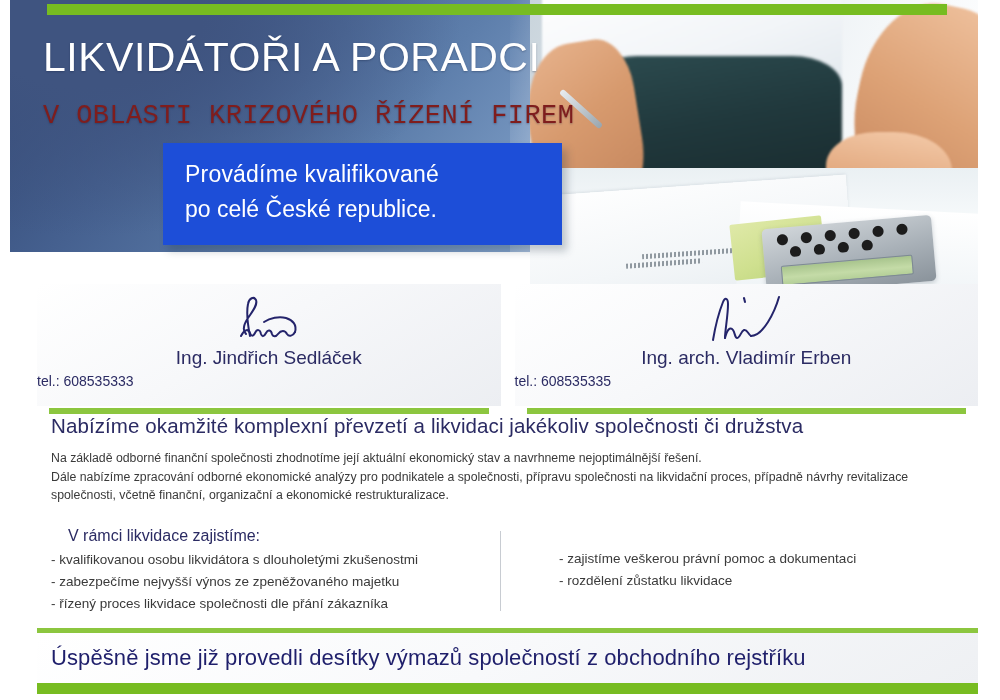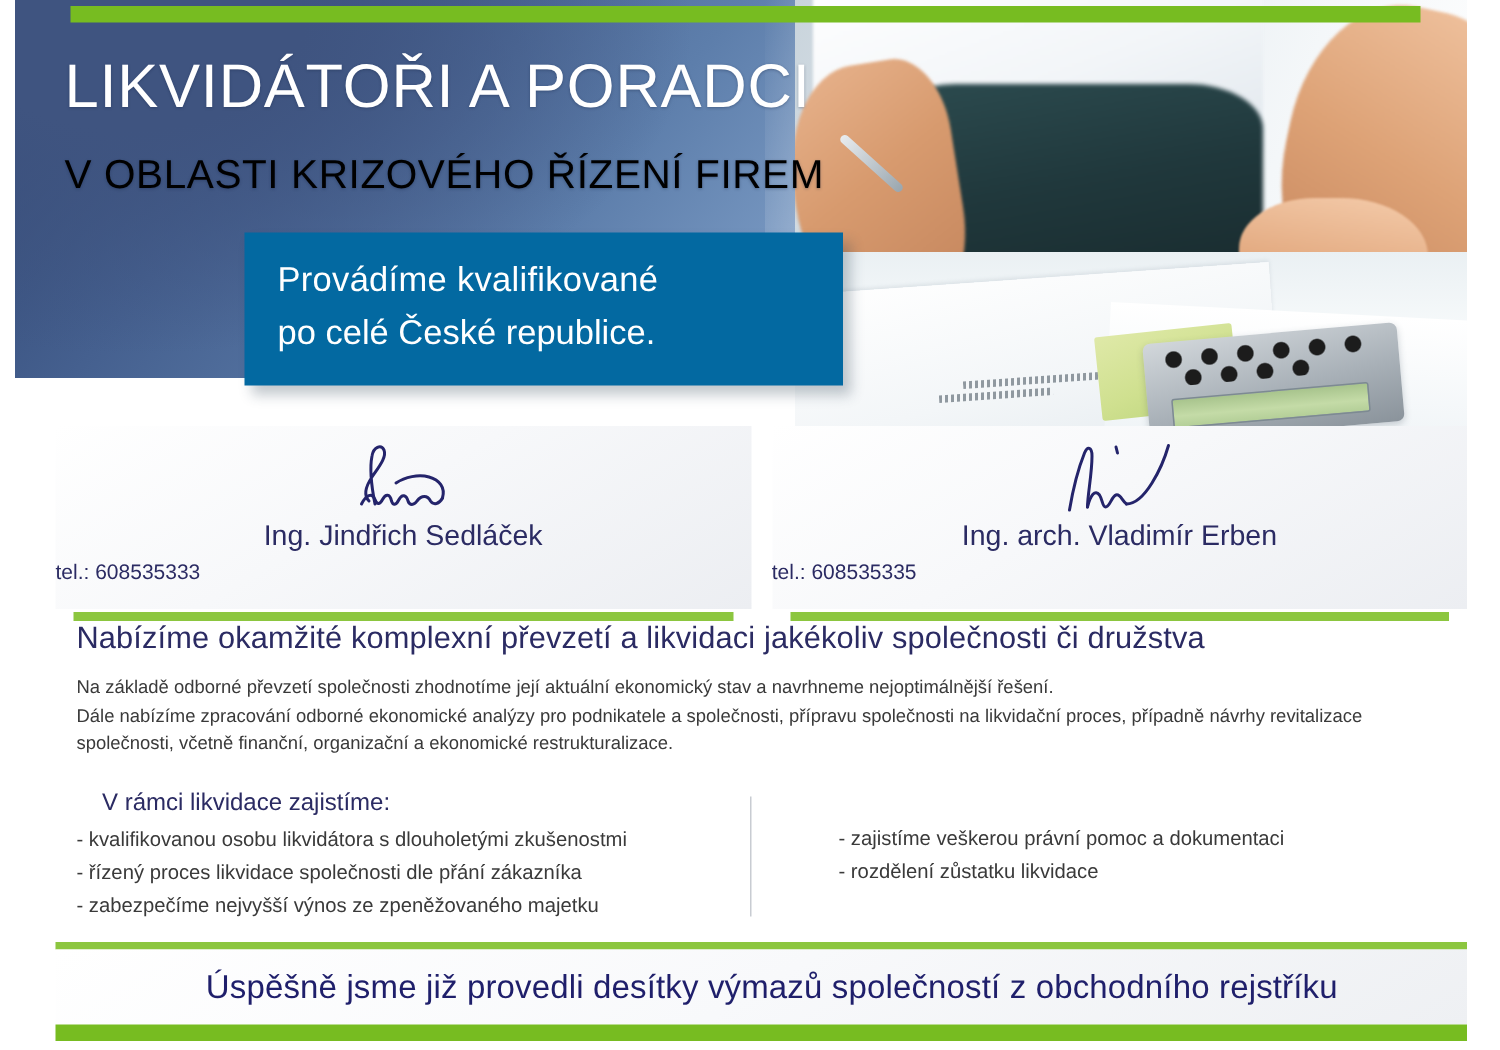--- a/index.html
+++ b/index.html
@@ -183,36 +183,37 @@
     font-weight: 400;
     letter-spacing: 0.5px;
     white-space: nowrap;
     text-shadow: 0 1px 2px rgba(20,35,65,0.35);
   }
   .hero-subtitle {
     position: absolute;
     left: 33px;
     top: 101px;
     z-index: 6;
-    color: #000000;
+    color: #7f1d1d;
     font-size: 27px;
     font-weight: 400;
     letter-spacing: 0.4px;
     white-space: nowrap;
     text-shadow: 0 1px 2px rgba(20,35,65,0.35);
+    font-family: Liberation Mono, monospace;
   }
 
   
   .callout {
     position: absolute;
     left: 163px;
-    top: 155px;
+    top: 143px;
     width: 355px;
     padding: 14px 22px 18px 22px;
-    background: #0369a1;
+    background: #1d4ed8;
     z-index: 8;
     box-shadow: 5px 6px 8px rgba(40,60,80,0.28);
   }
   .callout-line {
     color: #ffffff;
     font-size: 23px;
     line-height: 35px;
     white-space: nowrap;
   }
   .callout-line.c1 { letter-spacing: 0.2px; }
@@ -329,21 +330,20 @@
     height: 5px;
     background: #8cc63f;
   }
   .bottom-banner {
     height: 50px;
     background: linear-gradient(150deg, #ffffff 0%, #f8f9fb 50%, #eef0f3 100%);
     display: flex;
     align-items: center;
     padding-left: 14px;
     box-sizing: border-box;
-    justify-content: center;
   }
   .bottom-text {
     color: #1f1f6b;
     font-size: 22px;
     font-weight: 400;
     white-space: nowrap;
     letter-spacing: 0.1px;
   }
   .bottom-rule-bot {
     height: 11px;
@@ -422,32 +422,32 @@
       <div class="sig-tel">tel.: 608535335</div>
       <div class="sig-underline"></div>
     </div>
   </div>
 
   <div class="content">
 
     <div class="offer-heading">Nabízíme okamžité komplexní převzetí a likvidaci jakékoliv společnosti či družstva</div>
 
     <div class="offer-body">
-      <p>Na základě odborné převzetí společnosti zhodnotíme její aktuální ekonomický stav a navrhneme nejoptimálnější řešení.</p>
+      <p>Na základě odborné finanční společnosti zhodnotíme její aktuální ekonomický stav a navrhneme nejoptimálnější řešení.</p>
       <p>Dále nabízíme zpracování odborné ekonomické analýzy pro podnikatele a společnosti, přípravu společnosti na likvidační proces, případně návrhy revitalizace společnosti, včetně finanční, organizační a ekonomické restrukturalizace.</p>
     </div>
 
     <div class="services">
       <div class="services-divider"></div>
 
       <div class="svc-col left">
         <div class="svc-title">V rámci likvidace zajistíme:</div>
         <div class="svc-item">- kvalifikovanou osobu likvidátora s dlouholetými zkušenostmi</div>
+        <div class="svc-item">- zabezpečíme nejvyšší výnos ze zpeněžovaného majetku</div>
         <div class="svc-item">- řízený proces likvidace společnosti dle přání zákazníka</div>
-        <div class="svc-item">- zabezpečíme nejvyšší výnos ze zpeněžovaného majetku</div>
       </div>
 
       <div class="svc-col right">
         <div class="svc-item">- zajistíme veškerou právní pomoc a dokumentaci</div>
         <div class="svc-item">- rozdělení zůstatku likvidace</div>
       </div>
     </div>
   </div>
 
   <div class="bottom-wrap">

